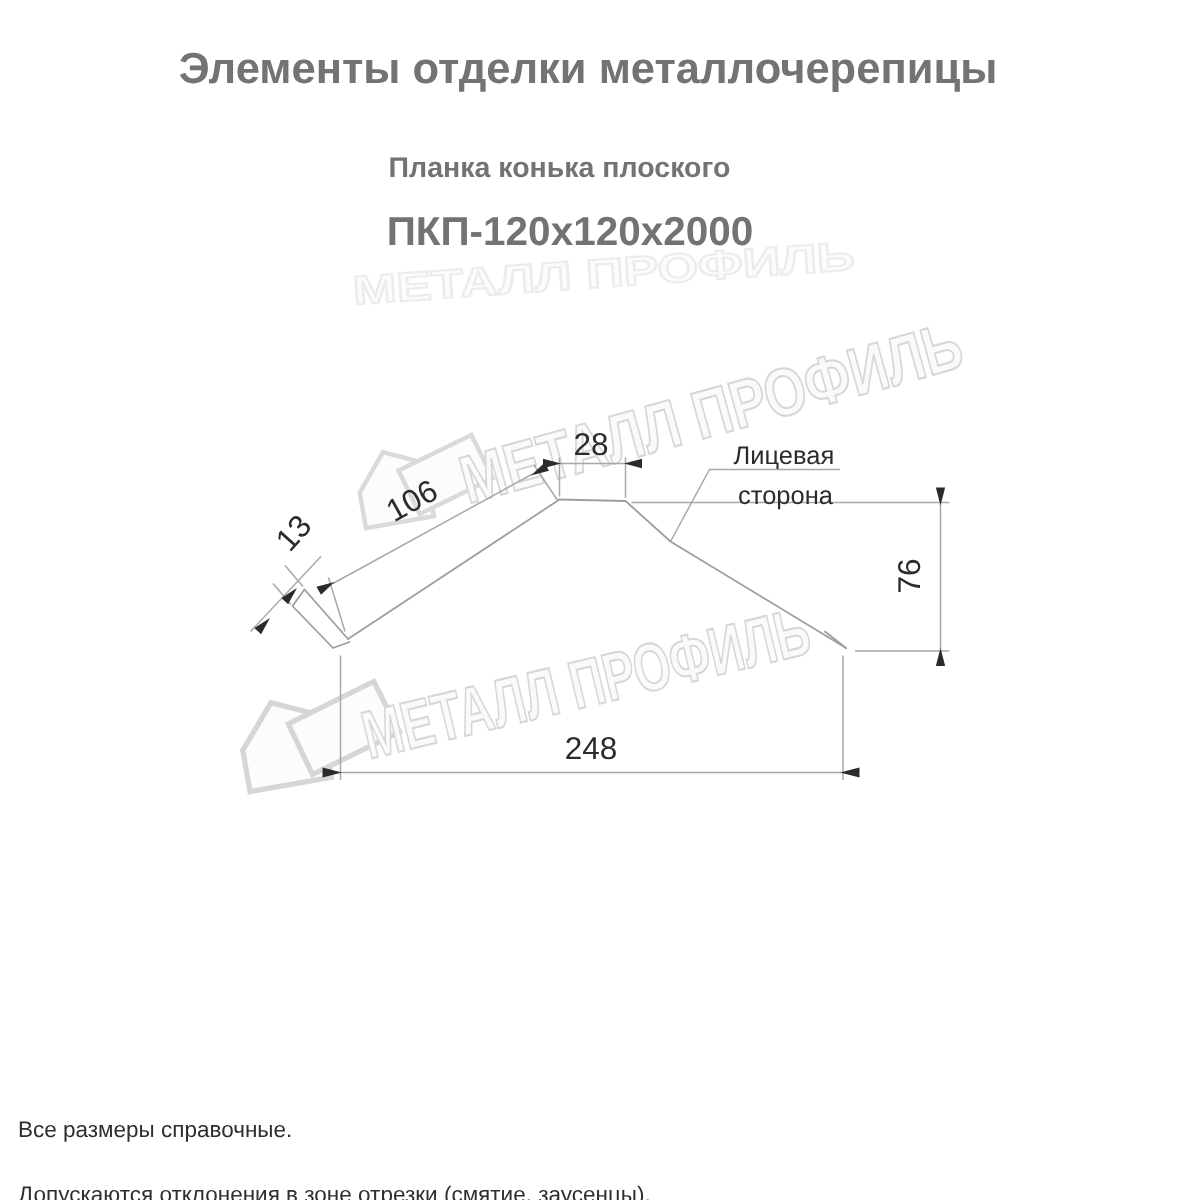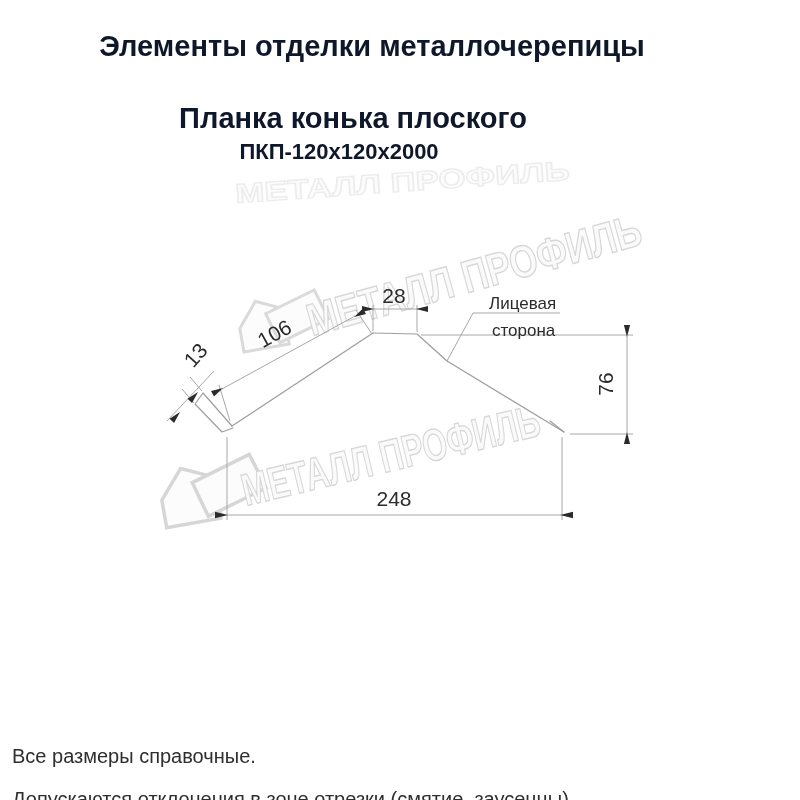--- a/index.html
+++ b/index.html
@@ -1,23 +1,23 @@
 <!DOCTYPE html>
 <html><head>
 <meta charset="utf-8">
 <style>
   html,body{margin:0;padding:0;background:#ffffff;}
   body{width:800px;height:800px;position:relative;overflow:hidden;
        font-family:"Liberation Sans", sans-serif;}
-  .hdr{position:absolute;white-space:nowrap;color:#0f172a;font-weight:bold;
-       transform:translateX(-50%);}
+  .hdr{position:absolute;white-space:nowrap;color:#737373;font-weight:bold;
+       transform:translateX(-50%);margin-left:20px;}
   #title{left:372px;top:30px;font-size:29px;}
-  #subtitle{left:353px;top:102px;font-size:29px;}
-  #model{left:339px;top:139px;font-size:22px;}
-  .foot{position:absolute;left:12px;color:#2e2e2e;font-size:20px;white-space:nowrap;}
+  #subtitle{left:353px;top:102px;font-size:19px;}
+  #model{left:360px;top:139px;font-size:27px;}
+  .foot{position:absolute;left:12px;color:#2e2e2e;font-size:15px;white-space:nowrap;}
   #foot1{top:745px;}
   #foot2{top:788px;}
   #drawing{position:absolute;left:0;top:0;}
   svg text{font-family:"Liberation Sans", sans-serif;}
   .dimtxt{fill:#2b2b2b;font-size:21px;}
   .lbltxt{fill:#2b2b2b;font-size:17px;}
   .wmtxt{fill:#fafafa;stroke:#d7d7d7;stroke-width:1.4px;font-weight:bold;}
 </style>
 </head>
 <body>

